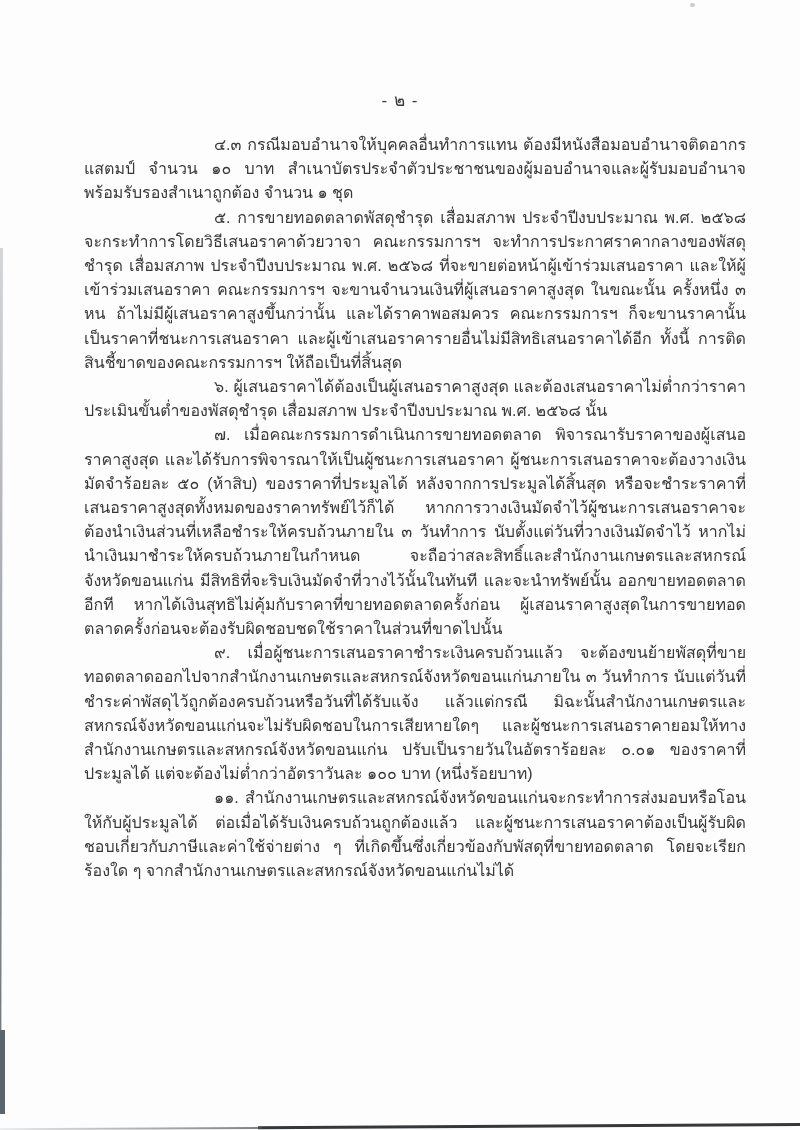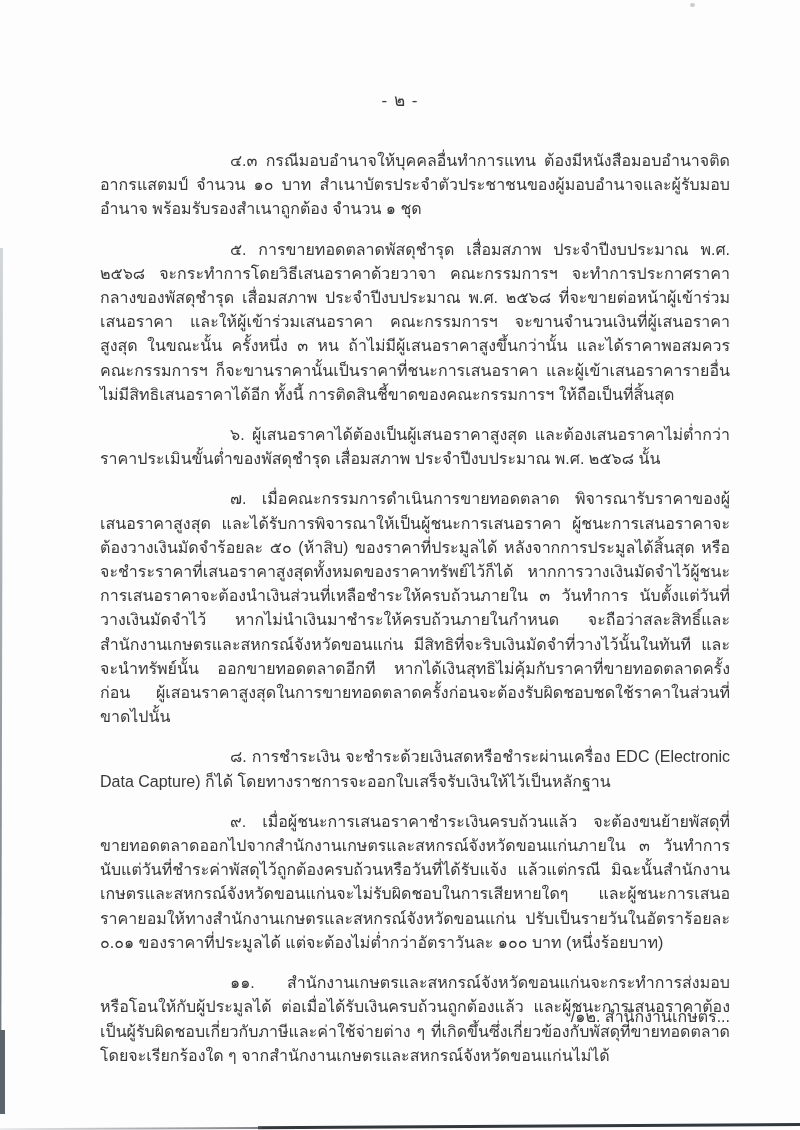--- a/index.html
+++ b/index.html
@@ -31,21 +31,21 @@
     position: absolute;
     top: 133px;
     left: 84px;
     width: 662px;
     color: #383838;
     font-size: 16px;
     line-height: 24.2px;
     text-align: justify;
   }
   .doc-body p {
-    margin: 16px;
+    margin: 0;
     padding: 0;
     text-indent: 130px;
   }
   .continuation {
     position: absolute;
     top: 1004px;
     right: 70px;
     font-size: 16px;
     color: #3c3c3c;
   }
@@ -102,25 +102,23 @@
 <body>
 
 <div class="sheet">
   <div class="page-number">- ๒ -</div>
 
   <div class="doc-body">
       <p>๔.๓  กรณีมอบอำนาจให้บุคคลอื่นทำการแทน ต้องมีหนังสือมอบอำนาจติดอากรแสตมป์ จำนวน ๑๐ บาท สำเนาบัตรประจำตัวประชาชนของผู้มอบอำนาจและผู้รับมอบอำนาจ พร้อมรับรองสำเนาถูกต้อง จำนวน ๑ ชุด</p>
       <p>๕.  การขายทอดตลาดพัสดุชำรุด เสื่อมสภาพ ประจำปีงบประมาณ พ.ศ. ๒๕๖๘ จะกระทำการโดยวิธีเสนอราคาด้วยวาจา คณะกรรมการฯ จะทำการประกาศราคากลางของพัสดุชำรุด เสื่อมสภาพ ประจำปีงบประมาณ พ.ศ. ๒๕๖๘ ที่จะขายต่อหน้าผู้เข้าร่วมเสนอราคา และให้ผู้เข้าร่วมเสนอราคา คณะกรรมการฯ จะขานจำนวนเงินที่ผู้เสนอราคาสูงสุด ในขณะนั้น ครั้งหนึ่ง ๓ หน ถ้าไม่มีผู้เสนอราคาสูงขึ้นกว่านั้น และได้ราคาพอสมควร คณะกรรมการฯ ก็จะขานราคานั้นเป็นราคาที่ชนะการเสนอราคา และผู้เข้าเสนอราคารายอื่นไม่มีสิทธิเสนอราคาได้อีก ทั้งนี้ การติดสินชี้ขาดของคณะกรรมการฯ ให้ถือเป็นที่สิ้นสุด</p>
       <p>๖.  ผู้เสนอราคาได้ต้องเป็นผู้เสนอราคาสูงสุด และต้องเสนอราคาไม่ต่ำกว่าราคาประเมินขั้นต่ำของพัสดุชำรุด เสื่อมสภาพ ประจำปีงบประมาณ พ.ศ. ๒๕๖๘ นั้น</p>
       <p>๗.  เมื่อคณะกรรมการดำเนินการขายทอดตลาด พิจารณารับราคาของผู้เสนอราคาสูงสุด และได้รับการพิจารณาให้เป็นผู้ชนะการเสนอราคา ผู้ชนะการเสนอราคาจะต้องวางเงินมัดจำร้อยละ ๕๐ (ห้าสิบ) ของราคาที่ประมูลได้ หลังจากการประมูลได้สิ้นสุด หรือจะชำระราคาที่เสนอราคาสูงสุดทั้งหมดของราคาทรัพย์ไว้ก็ได้ หากการวางเงินมัดจำไว้ผู้ชนะการเสนอราคาจะต้องนำเงินส่วนที่เหลือชำระให้ครบถ้วนภายใน ๓ วันทำการ นับตั้งแต่วันที่วางเงินมัดจำไว้ หากไม่นำเงินมาชำระให้ครบถ้วนภายในกำหนด จะถือว่าสละสิทธิ์และสำนักงานเกษตรและสหกรณ์จังหวัดขอนแก่น มีสิทธิที่จะริบเงินมัดจำที่วางไว้นั้นในทันที และจะนำทรัพย์นั้น ออกขายทอดตลาดอีกที หากได้เงินสุทธิไม่คุ้มกับราคาที่ขายทอดตลาดครั้งก่อน ผู้เสอนราคาสูงสุดในการขายทอดตลาดครั้งก่อนจะต้องรับผิดชอบชดใช้ราคาในส่วนที่ขาดไปนั้น</p>
-      <p>๘.  การชำระเงิน จะชำระด้วยเงินสดหรือชำระผ่านเครื่อง EDC (Electronic Data Capture) ก็ได้ โดยทางราชการจะออกใบเสร็จรับเงินให้ไว้เป็นหลักฐาน</p>
       <p>๙.  เมื่อผู้ชนะการเสนอราคาชำระเงินครบถ้วนแล้ว จะต้องขนย้ายพัสดุที่ขายทอดตลาดออกไปจากสำนักงานเกษตรและสหกรณ์จังหวัดขอนแก่นภายใน ๓ วันทำการ นับแต่วันที่ชำระค่าพัสดุไว้ถูกต้องครบถ้วนหรือวันที่ได้รับแจ้ง แล้วแต่กรณี มิฉะนั้นสำนักงานเกษตรและสหกรณ์จังหวัดขอนแก่นจะไม่รับผิดชอบในการเสียหายใดๆ และผู้ชนะการเสนอราคายอมให้ทางสำนักงานเกษตรและสหกรณ์จังหวัดขอนแก่น ปรับเป็นรายวันในอัตราร้อยละ ๐.๐๑ ของราคาที่ประมูลได้ แต่จะต้องไม่ต่ำกว่าอัตราวันละ ๑๐๐ บาท (หนึ่งร้อยบาท)</p>
       <p>๑๑.  สำนักงานเกษตรและสหกรณ์จังหวัดขอนแก่นจะกระทำการส่งมอบหรือโอนให้กับผู้ประมูลได้ ต่อเมื่อได้รับเงินครบถ้วนถูกต้องแล้ว และผู้ชนะการเสนอราคาต้องเป็นผู้รับผิดชอบเกี่ยวกับภาษีและค่าใช้จ่ายต่าง ๆ ที่เกิดขึ้นซึ่งเกี่ยวข้องกับพัสดุที่ขายทอดตลาด โดยจะเรียกร้องใด ๆ จากสำนักงานเกษตรและสหกรณ์จังหวัดขอนแก่นไม่ได้</p>
     </div>
 
-  <div class="continuation">/๑๒. สำนักงานเกษตร...</div>
 
   <div class="edge-left"></div>
   <div class="edge-left-bottom"></div>
   <div class="edge-bottom"></div>
   <div class="edge-bottom-faint"></div>
   <div class="speck"></div>
 </div>
 
 </body></html>

